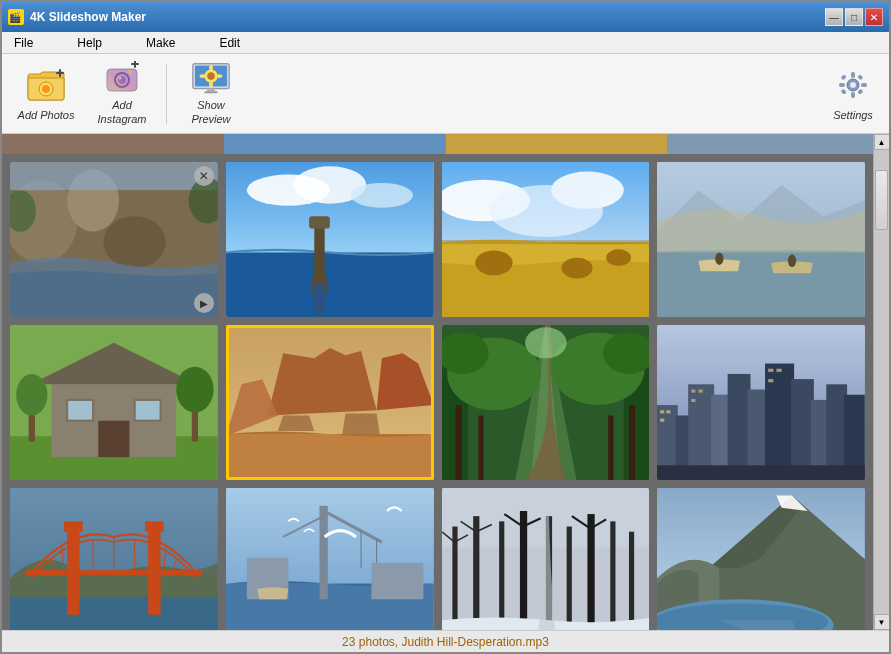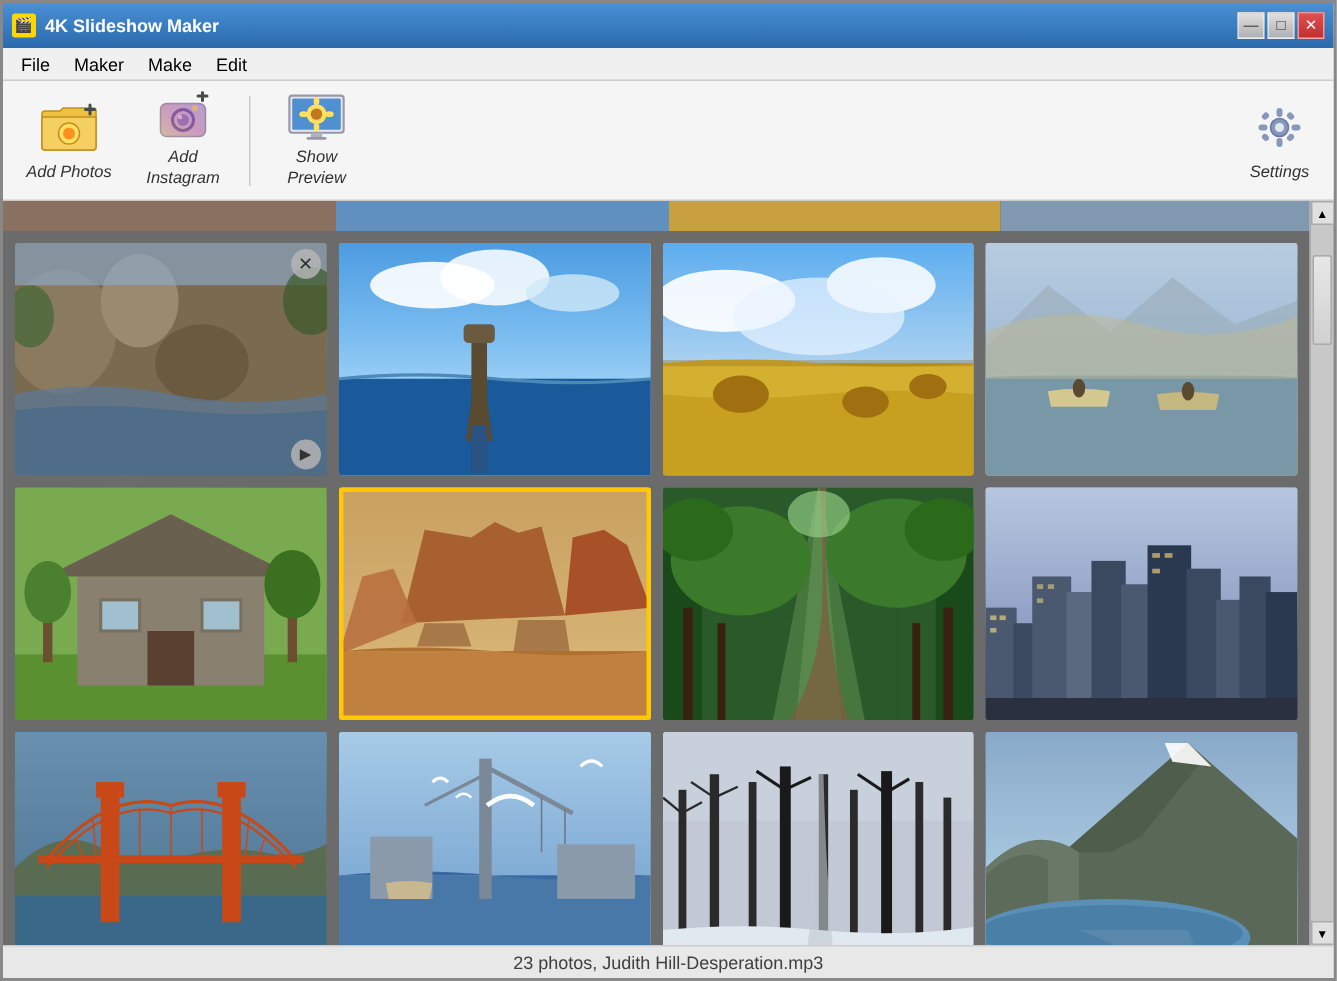--- a/index.html
+++ b/index.html
@@ -77,20 +77,21 @@
 
     
     .menu-bar {
       height: 22px;
       background: #f0f0f0;
       display: flex;
       align-items: center;
       padding: 0 4px;
       border-bottom: 1px solid #ccc;
       flex-shrink: 0;
+      gap: 28px;
     }
 
     .menu-item {
       padding: 2px 8px;
       cursor: pointer;
       font-size: 12px;
       color: #000;
     }
 
     
@@ -279,21 +280,21 @@
 
     
     .status-bar {
       height: 22px;
       background: #e8e8e8;
       border-top: 1px solid #ccc;
       display: flex;
       align-items: center;
       justify-content: center;
       font-size: 12px;
-      color: #404040;
+      color: #a16207;
       flex-shrink: 0;
     }
 
     
     .photo-rocky-stream { background: linear-gradient(160deg, #8B7355 30%, #6b8a6b 60%, #4a6741 100%); }
     .photo-ocean-pier { background: linear-gradient(180deg, #87CEEB 0%, #4a9ad4 40%, #1a5a9a 60%, #2a7a5a 80%, #3a8a6a 100%); }
     .photo-wheat-field { background: linear-gradient(180deg, #87CEEB 0%, #c8d8e8 30%, #d4a520 50%, #c49a18 100%); }
     .photo-boats-water { background: linear-gradient(180deg, #b8cce0 0%, #8aaccc 40%, #d4c8b0 70%, #c0b898 100%); }
     .photo-wooden-house { background: linear-gradient(160deg, #7a9a5a 0%, #5a7a3a 30%, #8a8a7a 60%, #6a6a5a 100%); }
     .photo-desert-butte { background: linear-gradient(180deg, #c8a870 0%, #a87040 30%, #8a5028 60%, #c8a060 100%); }
@@ -322,21 +323,21 @@
     </div>
     <div class="title-bar-controls">
       <div class="title-btn">—</div>
       <div class="title-btn">□</div>
       <div class="title-btn close-btn">✕</div>
     </div>
   </div>
 
   <div class="menu-bar">
     <span class="menu-item">File</span>
-    <span class="menu-item">Maker</span>
+    <span class="menu-item">Help</span>
     <span class="menu-item">Make</span>
     <span class="menu-item">Edit</span>
   </div>
 
   <div class="toolbar">
 
     <div class="toolbar-btn">
       <div class="toolbar-icon">
         <svg width="40" height="34" viewBox="0 0 40 34">
 

